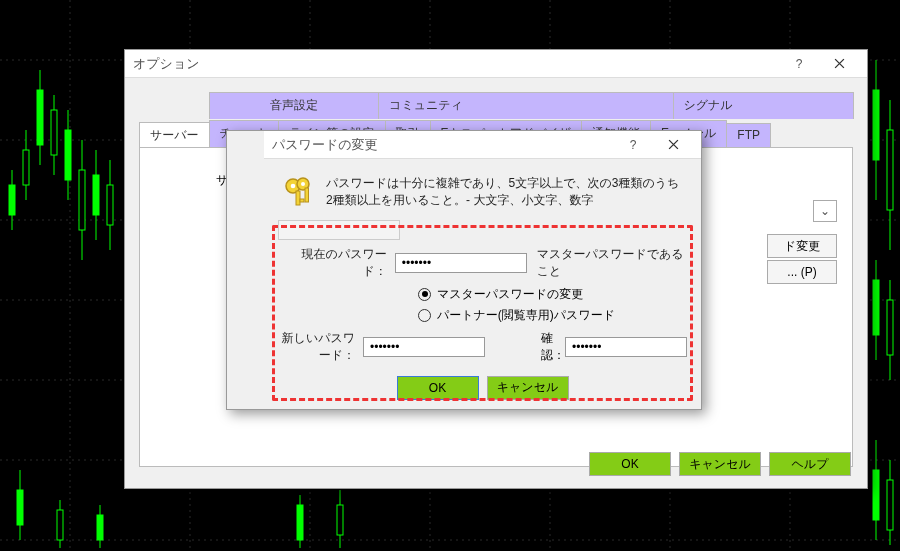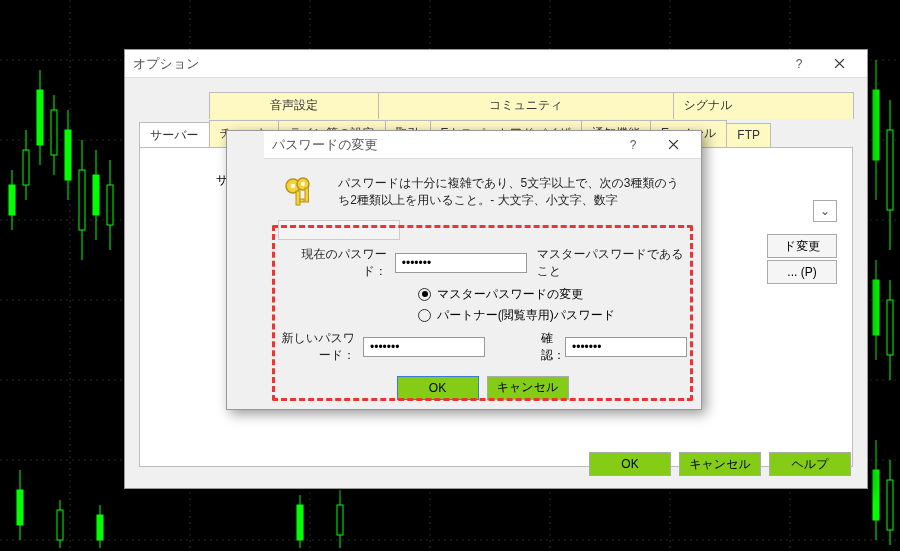--- a/index.html
+++ b/index.html
@@ -54,21 +54,21 @@
   .tab-row.first { margin-top: 4px; }
   .tab {
     padding: 4px 10px 5px 10px;
     border: 1px solid #bbb;
     border-bottom: none;
     background: #f6f6f6;
     margin-right: -1px;
     font-size: 12px;
     color: #333;
   }
-  .tab.passive { background: #fef9c3; }
+  .tab.passive { background: #c4b5fd; }
   .tab.active {
     background: #fff;
     position: relative;
     top: 3px;
     border-bottom: 1px solid #fff;
   }
   .tab-panel {
     border: 1px solid #bbb;
     background: #fff;
     height: 320px;
@@ -111,21 +111,21 @@
     font-size: 12px;
   }
 
   
   .pw-dialog {
     left: 226px; top: 130px;
     width: 476px; height: 280px; padding-left: 37px;
   }
   .pw-body { padding: 10px 14px 12px 14px; position: relative; height: calc(100% - 28px); }
 
-  .info-row { display: flex; gap: 22px; margin: 6px 4px 10px 4px; }
+  .info-row { display: flex; gap: 10px; margin: 6px 4px 10px 4px; }
   .icon-keys { width: 34px; height: 34px; flex-shrink: 0; }
   .info-text { font-size: 12px; color: #222; line-height: 1.45; }
 
   .dashed-box {
     position: absolute;
     border: 3px dashed #e33;
     left: 8px; right: 8px; top: 66px; bottom: 8px;
     pointer-events: none;
     border-radius: 2px;
   }
@@ -243,21 +243,21 @@
     <div class="btn">
       <svg width="11" height="11" viewBox="0 0 10 10">
           <path d="M1 1 L9 9 M9 1 L1 9" stroke="#333" stroke-width="1.2"></path>
         </svg>
     </div>
   </div>
   <div class="dialog-body">
 
     <div class="tab-row first" style="margin-left:70px;">
       <div class="tab passive" style="flex:1.3; text-align:center;">音声設定</div>
-      <div class="tab passive" style="flex:2.4; text-align:center;">コミュニティ</div>
+      <div class="tab passive" style="flex:2.4; text-align:left;">コミュニティ</div>
       <div class="tab passive" style="flex:1.4; ">シグナル</div>
     </div>
     <div class="tab-row">
       <div class="tab active">サーバー</div>
       <div class="tab passive">チャート</div>
       <div class="tab passive">ライン等の設定</div>
       <div class="tab passive">取引</div>
       <div class="tab passive">Eキスパートアドバイザ</div>
       <div class="tab passive">通知機能</div>
       <div class="tab passive">E - メール</div>

